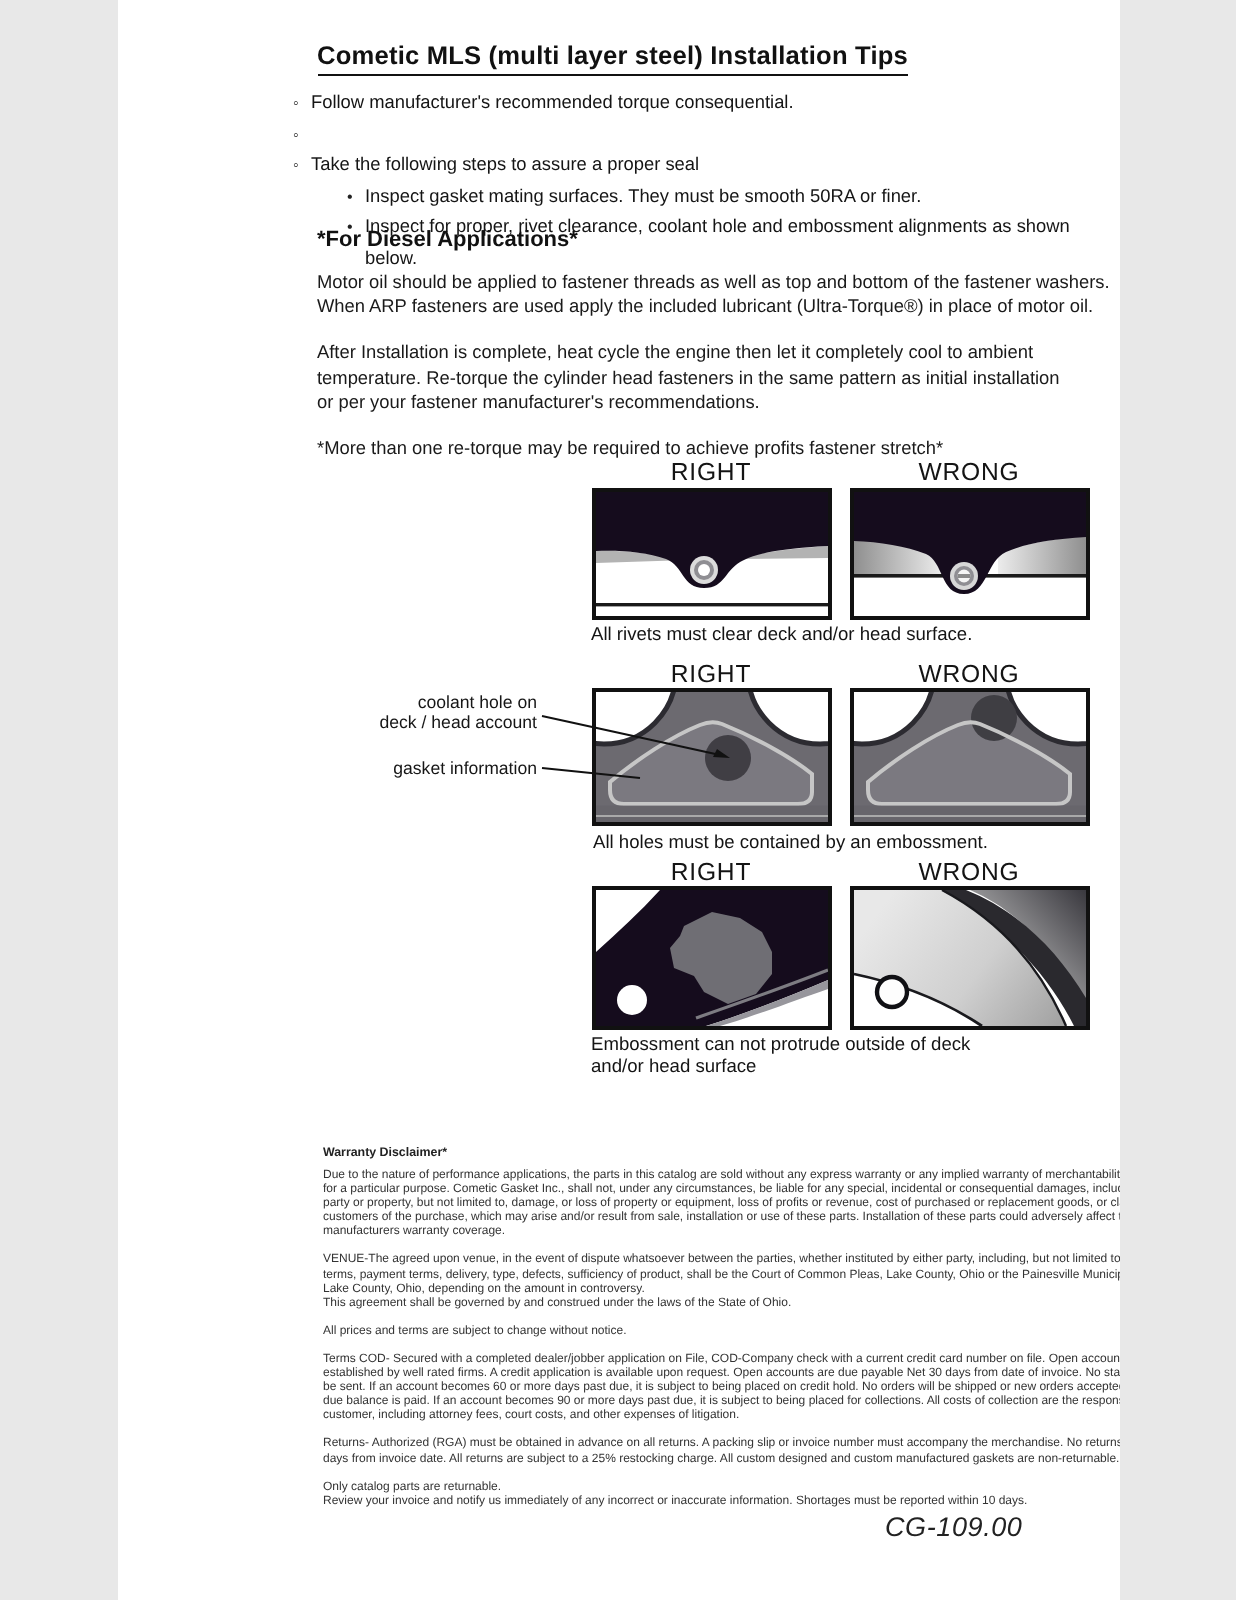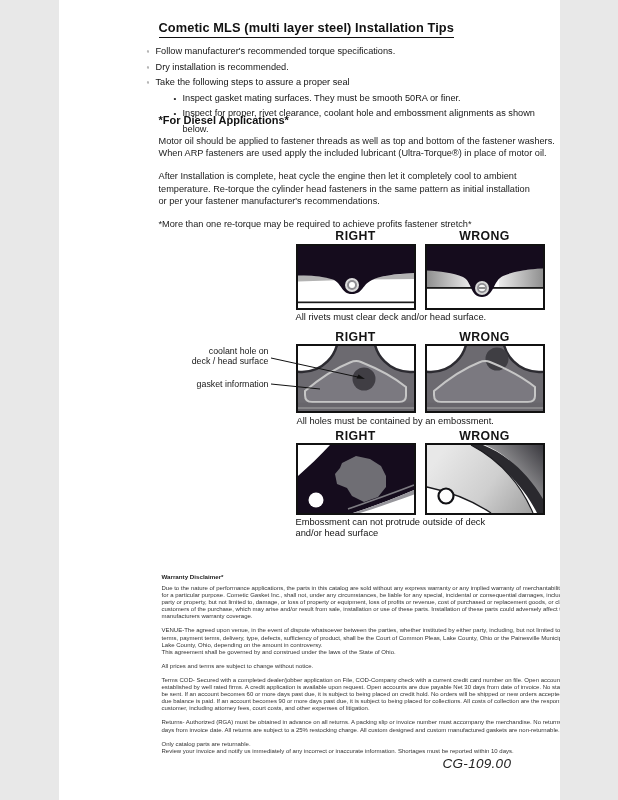--- a/index.html
+++ b/index.html
@@ -15,45 +15,44 @@
     border-bottom:1.7px solid #111;padding-bottom:2px;color:#111;
   }
   .tips{position:absolute;left:88px;top:44px;margin:0;padding:0;list-style:none;
     font-size:9.2px;line-height:15.5px;color:#151515;}
   .tips li{display:flex;align-items:flex-start;}
   .tips li.lv2{margin-left:27px;}
   .tips .mk{width:9px;flex:0 0 9px;font-size:8px;line-height:15.5px;color:#222;}
   .diesel{position:absolute;left:100px;top:114px;width:505px;}
   .diesel h2{margin:0 0 9px 0;font-size:11px;font-weight:bold;color:#111;}
   .diesel p{margin:0 0 10.5px 0;font-size:9.2px;line-height:12.4px;white-space:pre-line;color:#1a1a1a;}
-  .dlabel{position:absolute;width:120px;text-align:center;font-size:12.3px;font-weight:bold;
+  .dlabel{position:absolute;width:120px;text-align:center;font-size:12.3px;font-weight:normal;
     letter-spacing:0.4px;color:#141414;}
   .dcaption{position:absolute;font-size:9.3px;line-height:11px;color:#141414;white-space:pre-line;}
   .ann{position:absolute;left:95px;width:115px;text-align:right;font-size:8.8px;color:#161616;}
   .legal{position:absolute;left:103px;top:573px;width:432px;color:#333;}
   .legal h3{margin:0 0 5px 0;font-size:6.2px;font-weight:bold;color:#222;}
   .legal p{margin:0 0 7px 0;font-size:6px;line-height:7.1px;white-space:pre-line;}
   .pagecode{position:absolute;left:384px;top:756px;font-size:13.5px;letter-spacing:0.3px;color:#222;font-style:italic;}
   svg{display:block;}
 </style>
 </head>
 <body>
 
 <div class="page">
 
   <h1 class="title">Cometic MLS (multi layer steel) Installation Tips</h1>
 
   <ul class="tips">
     <li class="lv1">
         <span class="mk">◦</span>
-        <span>Follow manufacturer's recommended torque specifications.</span>
+        <span>Follow manufacturer's recommended torque consequential.</span>
       </li>
     <li class="lv1">
         <span class="mk">◦</span>
-        <span>Dry installation is recommended.</span>
       </li>
     <li class="lv1">
         <span class="mk">◦</span>
         <span>Take the following steps to assure a proper seal</span>
       </li>
     <li class="lv2">
         <span class="mk">•</span>
         <span>Inspect gasket mating surfaces. They must be smooth 50RA or finer.</span>
       </li>
     <li class="lv2">
@@ -109,21 +108,21 @@
     <rect x="53.8" y="43" width="6.4" height="2" fill="#8a8a8a"></rect>
     <rect x="1" y="1" width="118" height="64" fill="none" stroke="#111" stroke-width="2"></rect>
   </svg>
 
   <div class="dcaption" style="left:237px;top:312px">All rivets must clear deck and/or head surface.</div>
 
   <div class="dlabel" style="left:237px;top:330px">RIGHT</div>
   <div class="dlabel" style="left:366px;top:330px">WRONG</div>
 
   <div class="ann" style="top:346px">coolant hole on</div>
-  <div class="ann" style="top:356px">deck / head surface</div>
+  <div class="ann" style="top:356px">deck / head account</div>
   <div class="ann" style="top:379px">gasket information</div>
 
   <svg class="abs" style="left:237px;top:344px" width="120" height="69" viewBox="0 0 120 69">
     <defs>
         <clipPath id="c2a">
           <rect x="2" y="2" width="116" height="65"></rect>
         </clipPath>
       </defs>
     <rect x="0" y="0" width="120" height="69" fill="#ffffff"></rect>
     <g clip-path="url(#c2a)">

